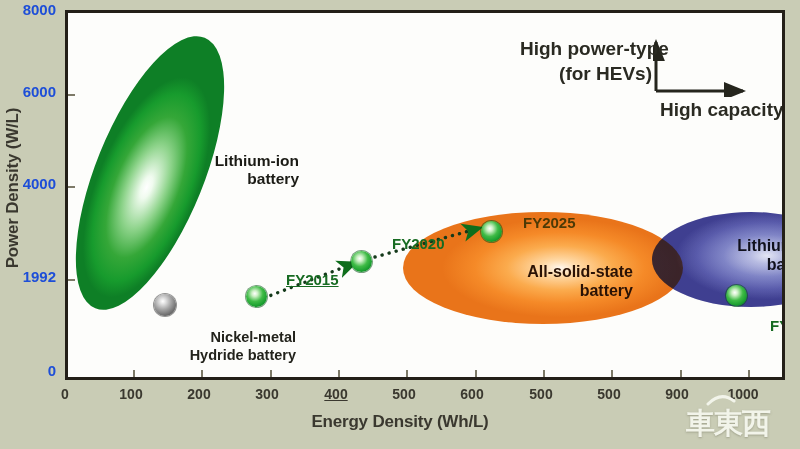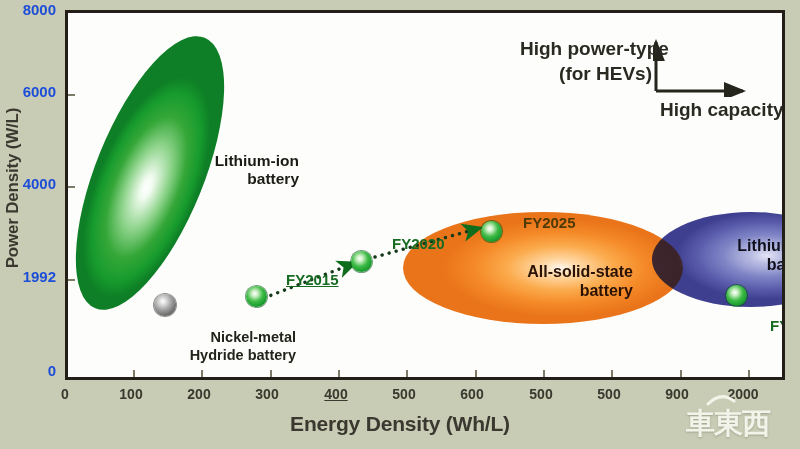--- a/index.html
+++ b/index.html
@@ -34,21 +34,21 @@
     position:absolute;right:0;width:56px;text-align:right;
     font-size:15px;font-weight:bold;color:#1d4ed8;
   }
   .y-tick{
     position:absolute;left:0;width:7px;height:2px;background:#7d7a68;
   }
 
   
   .x-axis-title{
     position:absolute;left:0;top:412px;width:800px;text-align:center;
-    font-size:21px;font-weight:bold;color:#3a382f;
+    font-size:17px;font-weight:bold;color:#3a382f;
     letter-spacing:-0.2px;
   }
   .x-tick-label{
     position:absolute;top:386px;width:46px;text-align:center;
     font-size:14px;font-weight:bold;color:#3a382f;
   }
   .x-tick{
     position:absolute;bottom:0;width:2px;height:7px;background:#7d7a68;
   }
 
@@ -169,21 +169,21 @@
   <div class="x-tick-label" style="left:42px;">0</div>
   <div class="x-tick-label" style="left:108px;">100</div>
   <div class="x-tick-label" style="left:176px;">200</div>
   <div class="x-tick-label" style="left:244px;">300</div>
   <div class="x-tick-label" style="left:313px;text-decoration:underline;">400</div>
   <div class="x-tick-label" style="left:381px;">500</div>
   <div class="x-tick-label" style="left:449px;">600</div>
   <div class="x-tick-label" style="left:518px;">500</div>
   <div class="x-tick-label" style="left:586px;">500</div>
   <div class="x-tick-label" style="left:654px;">900</div>
-  <div class="x-tick-label" style="left:720px;">2000</div>
+  <div class="x-tick-label" style="left:720px;">1000</div>
 
   <div class="x-axis-title">Energy Density  (Wh/L)</div>
 
   <div class="plot-frame">
     <div class="plot-inner">
 
       <div class="y-tick" style="top:81px;"></div>
       <div class="y-tick" style="top:173px;"></div>
       <div class="y-tick" style="top:266px;"></div>
 

